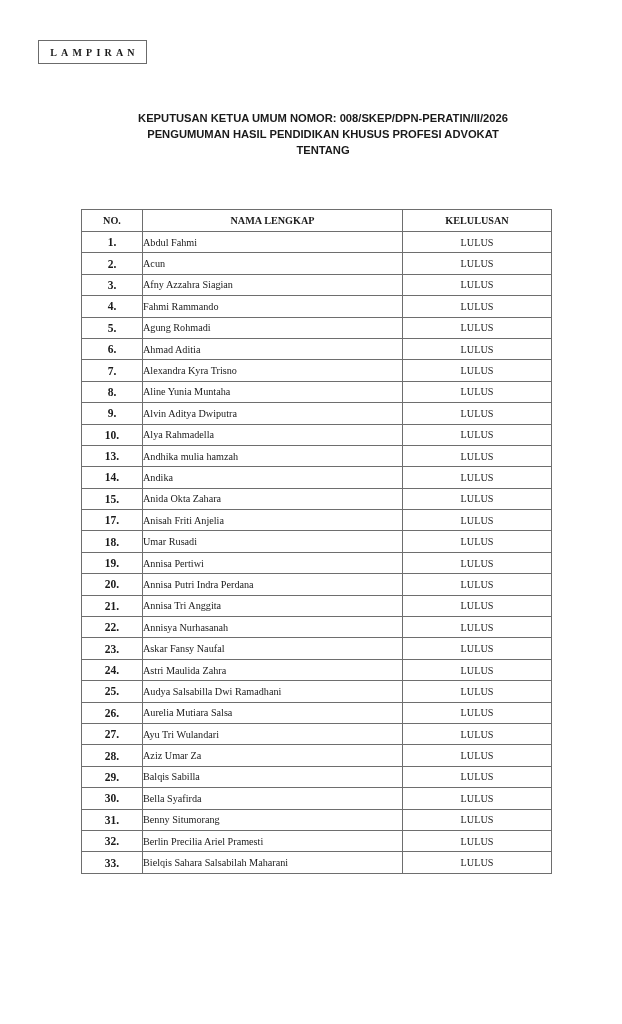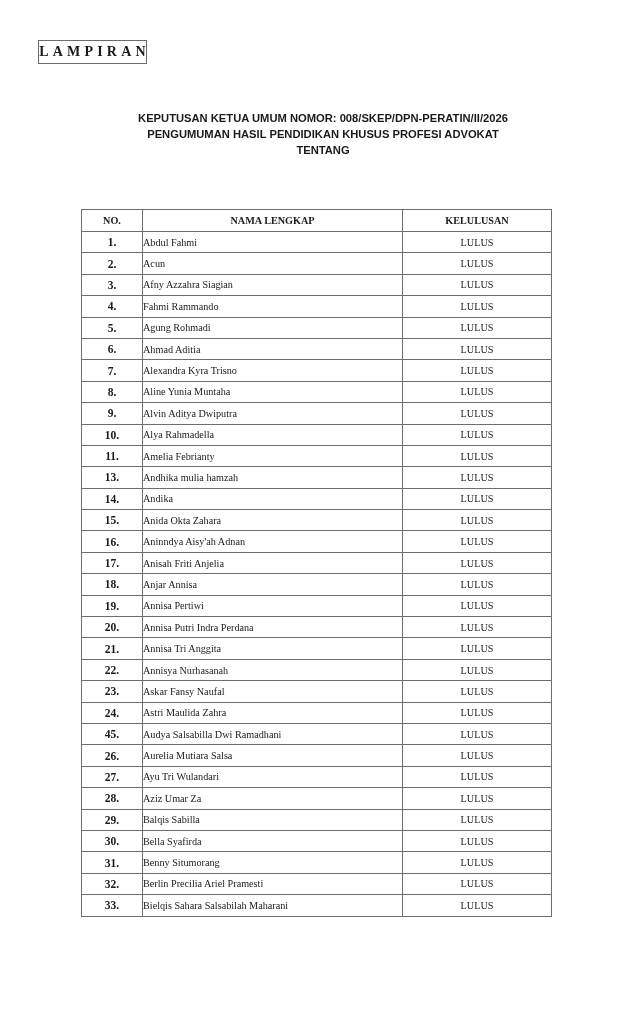--- a/index.html
+++ b/index.html
@@ -5,21 +5,21 @@
     html, body { margin: 0; padding: 0; background: #ffffff; }
     body {
       width: 622px; height: 1024px; position: relative; overflow: hidden;
       font-family: "DejaVu Serif", "Liberation Serif", serif;
       color: #1a1a1a;
     }
     .lampiran {
       position: absolute; left: 38px; top: 40px; width: 109px; height: 24px;
       border: 1px solid #6b6b6b; box-sizing: border-box;
       display: flex; align-items: center; justify-content: center;
-      font-family: "Liberation Serif", serif; font-weight: bold; font-size: 14px;
+      font-family: "Liberation Serif", serif; font-weight: bold; font-size: 10px;
       letter-spacing: 4.2px; padding-left: 4px;
     }
     .title-block {
       position: absolute; left: 0; width: 622px; top: 110px; text-align: center;
       font-family: Liberation Sans, sans-serif; font-weight: bold; font-size: 11.2px;
       line-height: 16.2px;
       padding-left: 12px;
     }
     .title-block div { white-space: nowrap; }
     table.roster {
@@ -114,52 +114,42 @@
         <td class="no">9.</td>
         <td class="name">Alvin Aditya Dwiputra</td>
         <td class="status">LULUS</td>
       </tr>
       <tr>
         <td class="no">10.</td>
         <td class="name">Alya Rahmadella</td>
         <td class="status">LULUS</td>
       </tr>
       <tr>
-        <td class="no">11.</td>
-        <td class="name">Amelia Febrianty</td>
-        <td class="status">LULUS</td>
-      </tr>
-      <tr>
         <td class="no">13.</td>
         <td class="name">Andhika mulia hamzah</td>
         <td class="status">LULUS</td>
       </tr>
       <tr>
         <td class="no">14.</td>
         <td class="name">Andika</td>
         <td class="status">LULUS</td>
       </tr>
       <tr>
         <td class="no">15.</td>
         <td class="name">Anida Okta Zahara</td>
         <td class="status">LULUS</td>
       </tr>
       <tr>
-        <td class="no">16.</td>
-        <td class="name">Aninndya Aisy'ah Adnan</td>
-        <td class="status">LULUS</td>
-      </tr>
-      <tr>
         <td class="no">17.</td>
         <td class="name">Anisah Friti Anjelia</td>
         <td class="status">LULUS</td>
       </tr>
       <tr>
         <td class="no">18.</td>
-        <td class="name">Anjar Annisa</td>
+        <td class="name">Umar Rusadi</td>
         <td class="status">LULUS</td>
       </tr>
       <tr>
         <td class="no">19.</td>
         <td class="name">Annisa Pertiwi</td>
         <td class="status">LULUS</td>
       </tr>
       <tr>
         <td class="no">20.</td>
         <td class="name">Annisa Putri Indra Perdana</td>
@@ -179,21 +169,21 @@
         <td class="no">23.</td>
         <td class="name">Askar Fansy Naufal</td>
         <td class="status">LULUS</td>
       </tr>
       <tr>
         <td class="no">24.</td>
         <td class="name">Astri Maulida Zahra</td>
         <td class="status">LULUS</td>
       </tr>
       <tr>
-        <td class="no">45.</td>
+        <td class="no">25.</td>
         <td class="name">Audya Salsabilla Dwi Ramadhani</td>
         <td class="status">LULUS</td>
       </tr>
       <tr>
         <td class="no">26.</td>
         <td class="name">Aurelia Mutiara Salsa</td>
         <td class="status">LULUS</td>
       </tr>
       <tr>
         <td class="no">27.</td>

